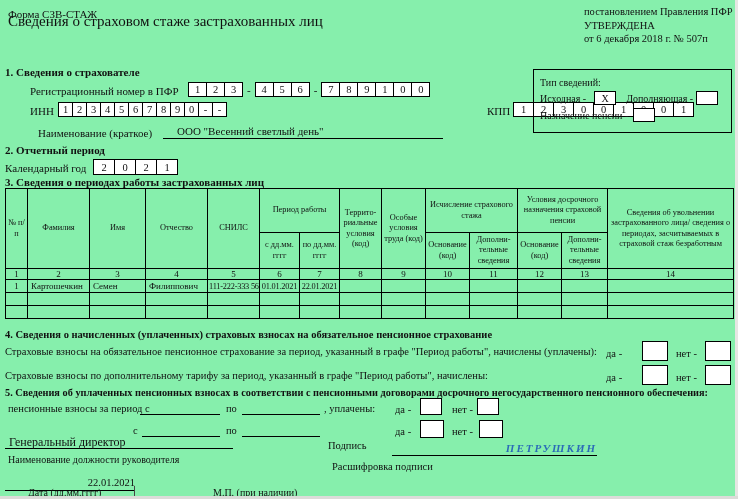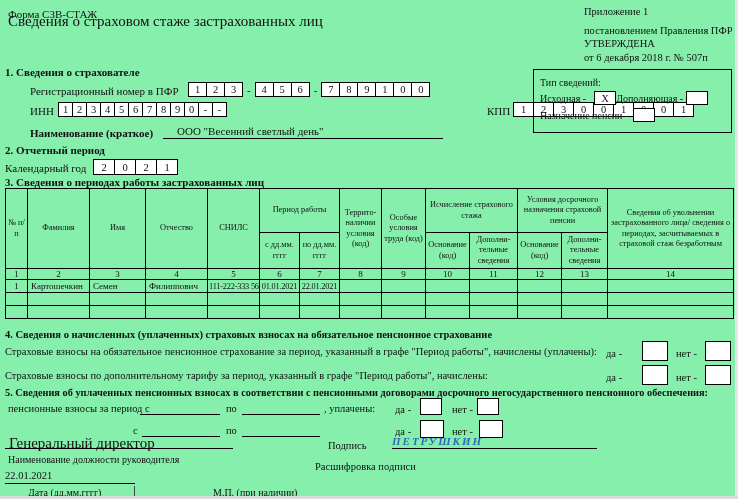--- a/index.html
+++ b/index.html
@@ -73,34 +73,33 @@
   #work-table tbody.data td:nth-child(7) { font-size:8.3px; letter-spacing:-0.2px; }
 
   .s4-text { font-size:10.5px; }
   .s5-title { font-size:10.3px; font-weight:bold; }
   .blank { border-bottom:1px solid #000; height:12px; }
 
   .signature {
     color:#2b6cb8; font-style:italic; font-weight:bold; letter-spacing:2px;
     font-size:11px; text-align:center;
   }
-  .center-line { text-align:left; }
+  .center-line { text-align:right;margin-top:7px; }
   .caption { font-size:10px; }
   .vtick { width:1px; background:#444; }
   .edge-right { position:absolute; right:0; top:0; width:3px; height:100%; background:#e6e6e3; }
   .edge-bottom { position:absolute; left:0; bottom:0; width:100%; height:3px; background:#dcdcd9; }
 </style>
 </head>
 <body>
 
 <div id="page">
 
   <div class="abs t11" style="left:8px; top:8px;">Форма СЗВ-СТАЖ</div>
   <div class="abs top-right">
-    <div class="appendix">Приложение 1</div>
     <div>постановлением Правления ПФР</div>
     <div>УТВЕРЖДЕНА</div>
     <div>от 6 декабря 2018 г. № 507п</div>
   </div>
   <div class="abs doc-title">Сведения о страховом стаже застрахованных лиц</div>
 
   <div class="abs t11 b" style="left:5px; top:66px;">1. Сведения о страхователе</div>
   <div class="abs t11" style="left:30px; top:85px;">Регистрационный номер в ПФР</div>
   <div class="abs boxes" style="left:188px; top:82px;">
     <span class="boxes">
@@ -146,29 +145,29 @@
       <span class="cell">2</span>
       <span class="cell">3</span>
       <span class="cell">0</span>
       <span class="cell">0</span>
       <span class="cell">1</span>
       <span class="cell">0</span>
       <span class="cell">0</span>
       <span class="cell">1</span>
     </div>
 
-  <div class="abs t11" style="left:30px; top:127px;font-weight:bold;">Наименование (краткое)</div>
+  <div class="abs t11" style="left:38px; top:127px;">Наименование (краткое)</div>
   <div class="abs underfield" style="left:163px; top:125px; width:280px; padding-left:14px;">ООО "Весенний светлый день"</div>
 
   <div class="abs info-box">
     <div>Тип сведений:</div>
     <div class="info-row">
       <span>Исходная -</span>
       <span class="chk" style="margin-left:8px;">X</span>
-      <span style="">Дополняющая -</span>
+      <span style="margin-left:10px;">Дополняющая -</span>
       <span class="chk" style="margin-left:3px;"></span>
     </div>
     <div class="info-row">
       <span>Назначение пенсии -</span>
       <span class="chk" style="margin-left:5px;"></span>
     </div>
   </div>
 
   <div class="abs t11 b" style="left:5px; top:144px;">2. Отчетный период</div>
   <div class="abs t11" style="left:5px; top:162px;">Календарный год</div>
@@ -198,21 +197,21 @@
         <col style="width:126px">
     </colgroup>
     <thead>
       <tr class="h1">
         <th rowspan="2">№ п/п</th>
         <th rowspan="2">Фамилия</th>
         <th rowspan="2">Имя</th>
         <th rowspan="2">Отчество</th>
         <th rowspan="2">СНИЛС</th>
         <th colspan="2">Период работы</th>
-        <th rowspan="2">Террито- наличии условия (код)</th>
+        <th rowspan="2">Террито- риальные условия (код)</th>
         <th rowspan="2">Особые условия труда (код)</th>
         <th colspan="2">Исчисление страхового стажа</th>
         <th colspan="2">Условия досрочного назначения страховой пенсии</th>
         <th rowspan="2">Сведения об увольнении застрахованного лица/ сведения о периодах, засчитываемых в страховой стаж безработным</th>
       </tr>
       <tr class="h2">
         <th>с дд.мм. гггг</th>
         <th>по дд.мм. гггг</th>
         <th>Основание (код)</th>
         <th>Дополни- тельные сведения</th>
@@ -314,27 +313,27 @@
 
   <div class="abs t10" style="left:133px; top:425px;">с</div>
   <div class="abs blank" style="left:142px; top:425px; width:78px;"></div>
   <div class="abs t10" style="left:226px; top:425px;">по</div>
   <div class="abs blank" style="left:242px; top:425px; width:78px;"></div>
   <div class="abs t10" style="left:395px; top:426px;">да -</div>
   <div class="abs chk midchk" style="left:420px; top:420px; width:24px; height:18px;"></div>
   <div class="abs t10" style="left:452px; top:426px;">нет -</div>
   <div class="abs chk midchk" style="left:479px; top:420px; width:24px; height:18px;"></div>
 
-  <div class="abs underfield" style="left:5px; top:435px; width:228px; padding-left:4px; font-size:15px;">Генеральный директор</div>
+  <div class="abs underfield" style="left:5px; top:435px; width:228px; padding-left:4px; font-size:12px;">Генеральный директор</div>
   <div class="abs caption" style="left:8px; top:454px;">Наименование должности руководителя</div>
 
   <div class="abs t10" style="left:328px; top:440px;">Подпись</div>
   <div class="abs underfield signature center-line" style="left:392px; top:435px; width:205px;">ПЕТРУШКИН</div>
 
-  <div class="abs t10" style="left:315px; top:461px;">Расшифровка подписи</div>
+  <div class="abs t10" style="left:332px; top:461px;">Расшифровка подписи</div>
 
   <div class="abs underfield center-line" style="left:5px; top:470px; width:130px; font-size:10.5px;">22.01.2021</div>
   <div class="abs caption" style="left:28px; top:487px;">Дата (дд.мм.гггг)</div>
   <div class="abs vtick" style="left:134px; top:486px; height:12px;"></div>
   <div class="abs caption" style="left:213px; top:487px;">М.П. (при наличии)</div>
 
   <div class="edge-right"></div>
   <div class="edge-bottom"></div>
 </div>
 

